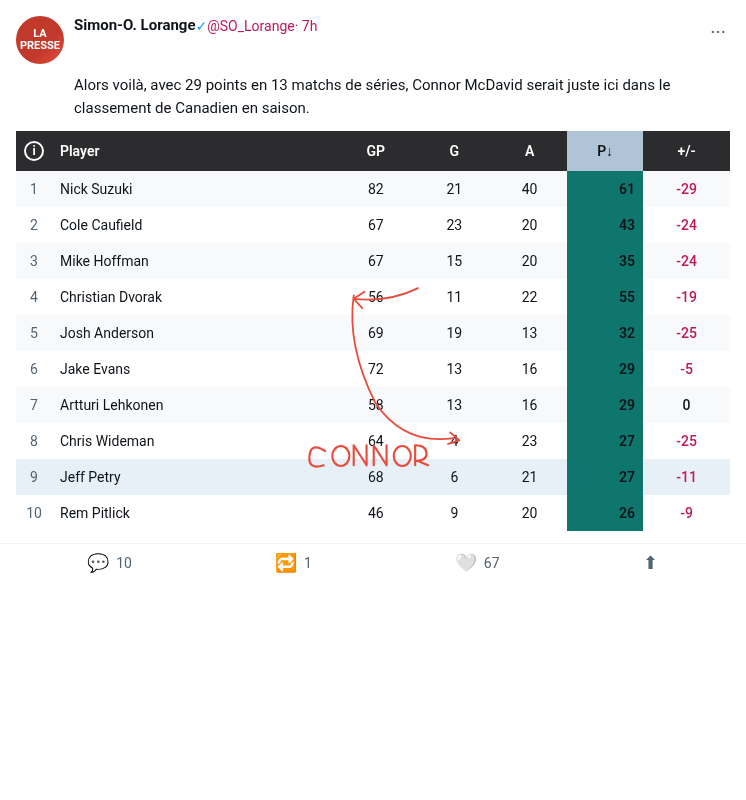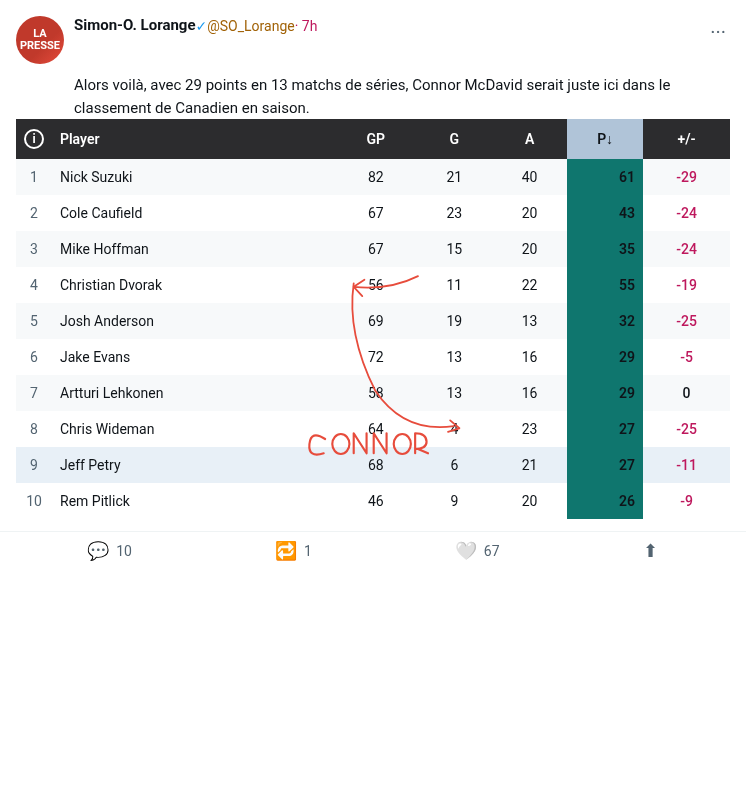--- a/index.html
+++ b/index.html
@@ -56,38 +56,39 @@
     .user-name {
       font-weight: 700;
       font-size: 15px;
       color: #0f1419;
     }
     .verified-icon {
       color: #1d9bf0;
       font-size: 14px;
     }
     .user-handle {
-      color: #a16207;
+      color: #be185d;
       font-size: 14px;
     }
     .tweet-time {
       color: #be185d;
       font-size: 14px;
     }
     .more-icon {
       color: #536471;
       font-size: 20px;
       cursor: pointer;
       margin-left: auto;
       padding: 4px;
     }
     .tweet-text {
       font-size: 15px;
       color: #0f1419;
       line-height: 1.5;
+      margin-bottom: 12px;
       margin-left: 58px;
     }
     
     .stats-table {
       width: 100%;
       border-collapse: collapse;
       font-size: 14px;
       margin-bottom: 0;
     }
     .stats-table thead tr {

